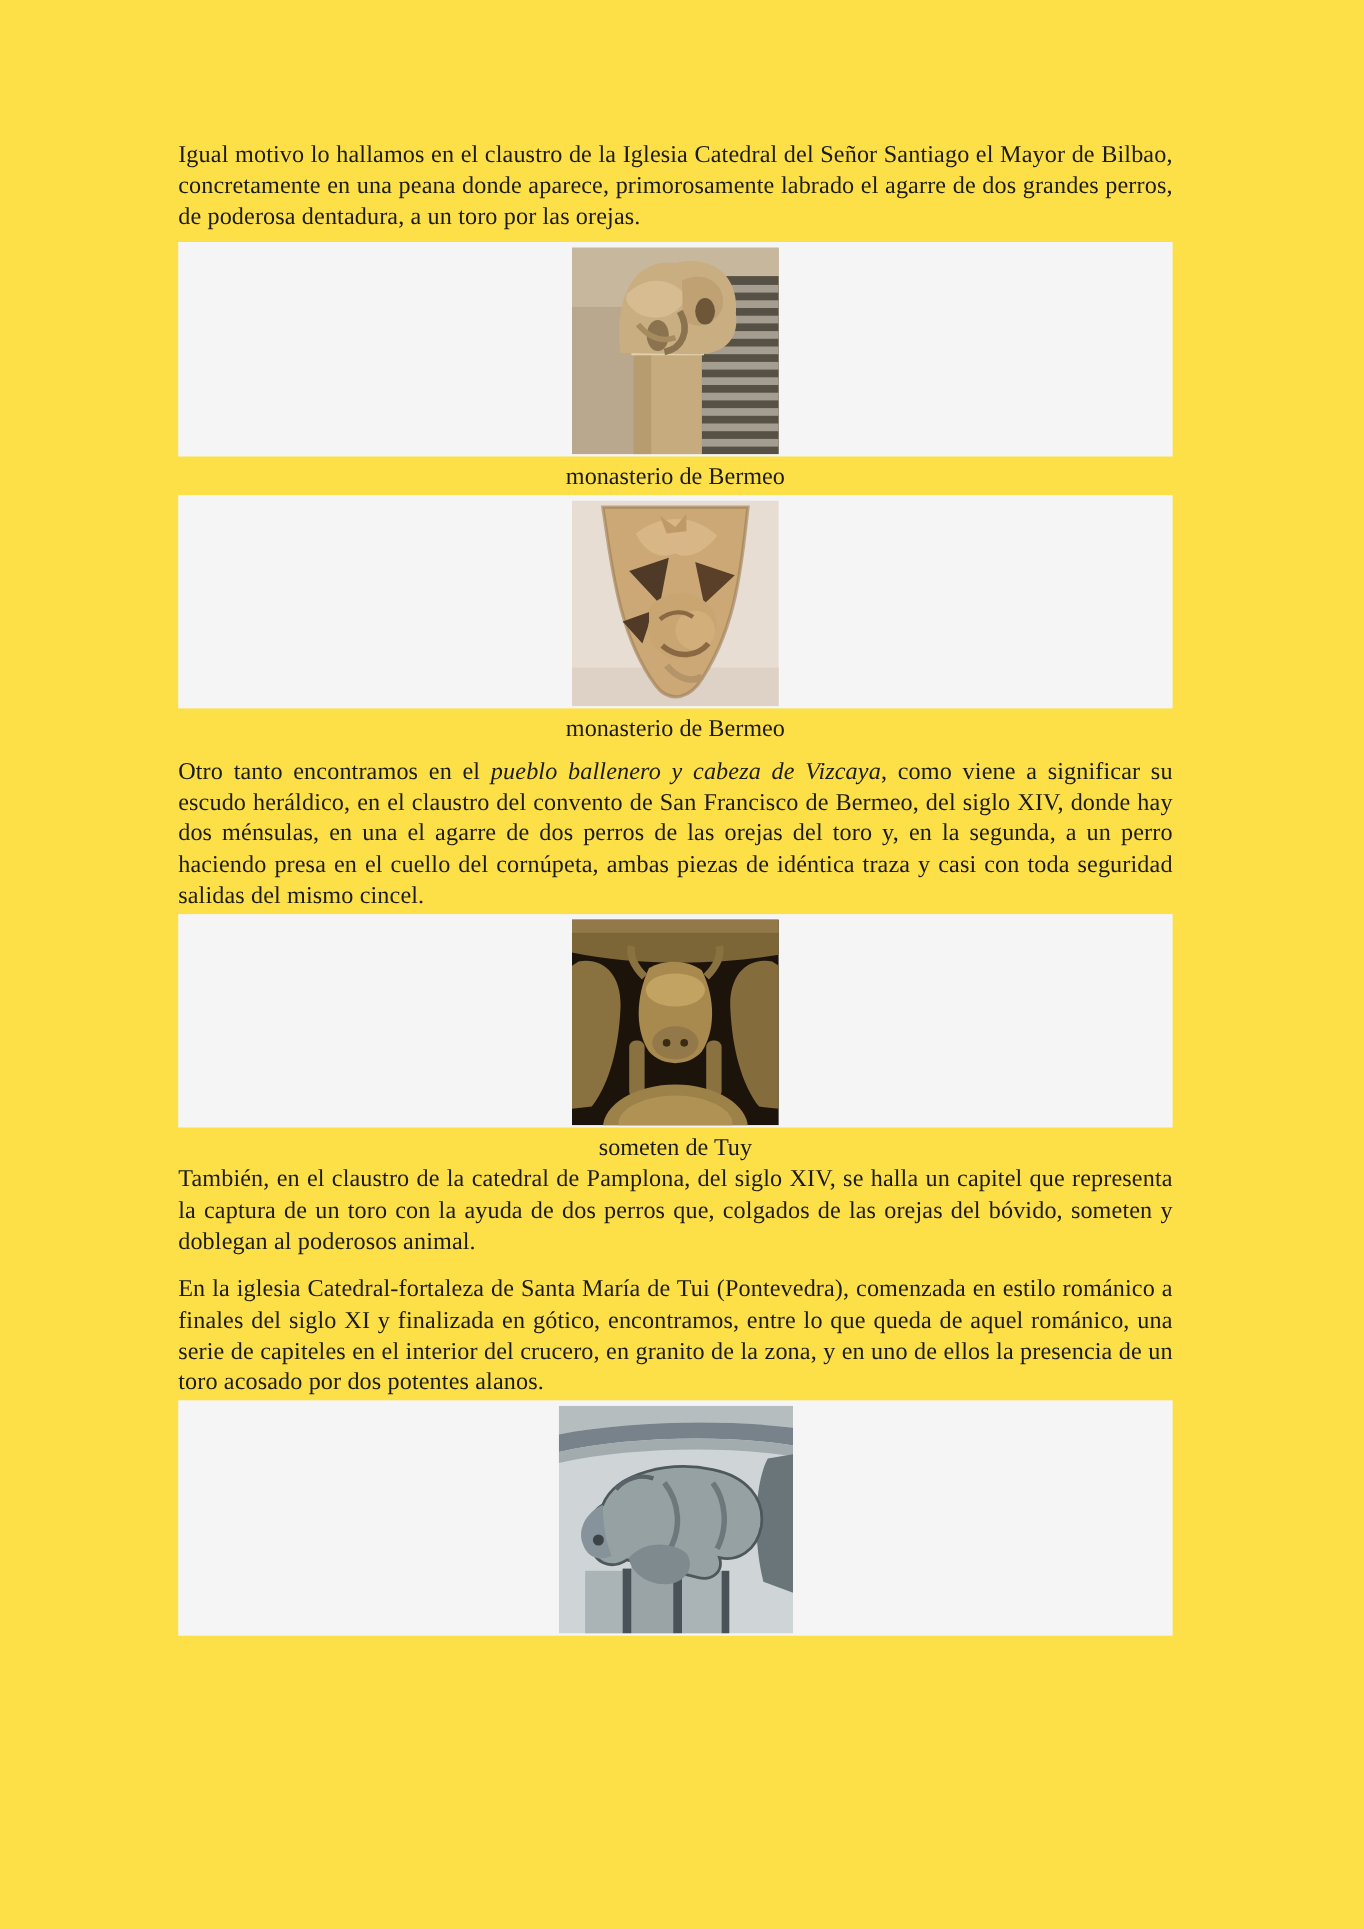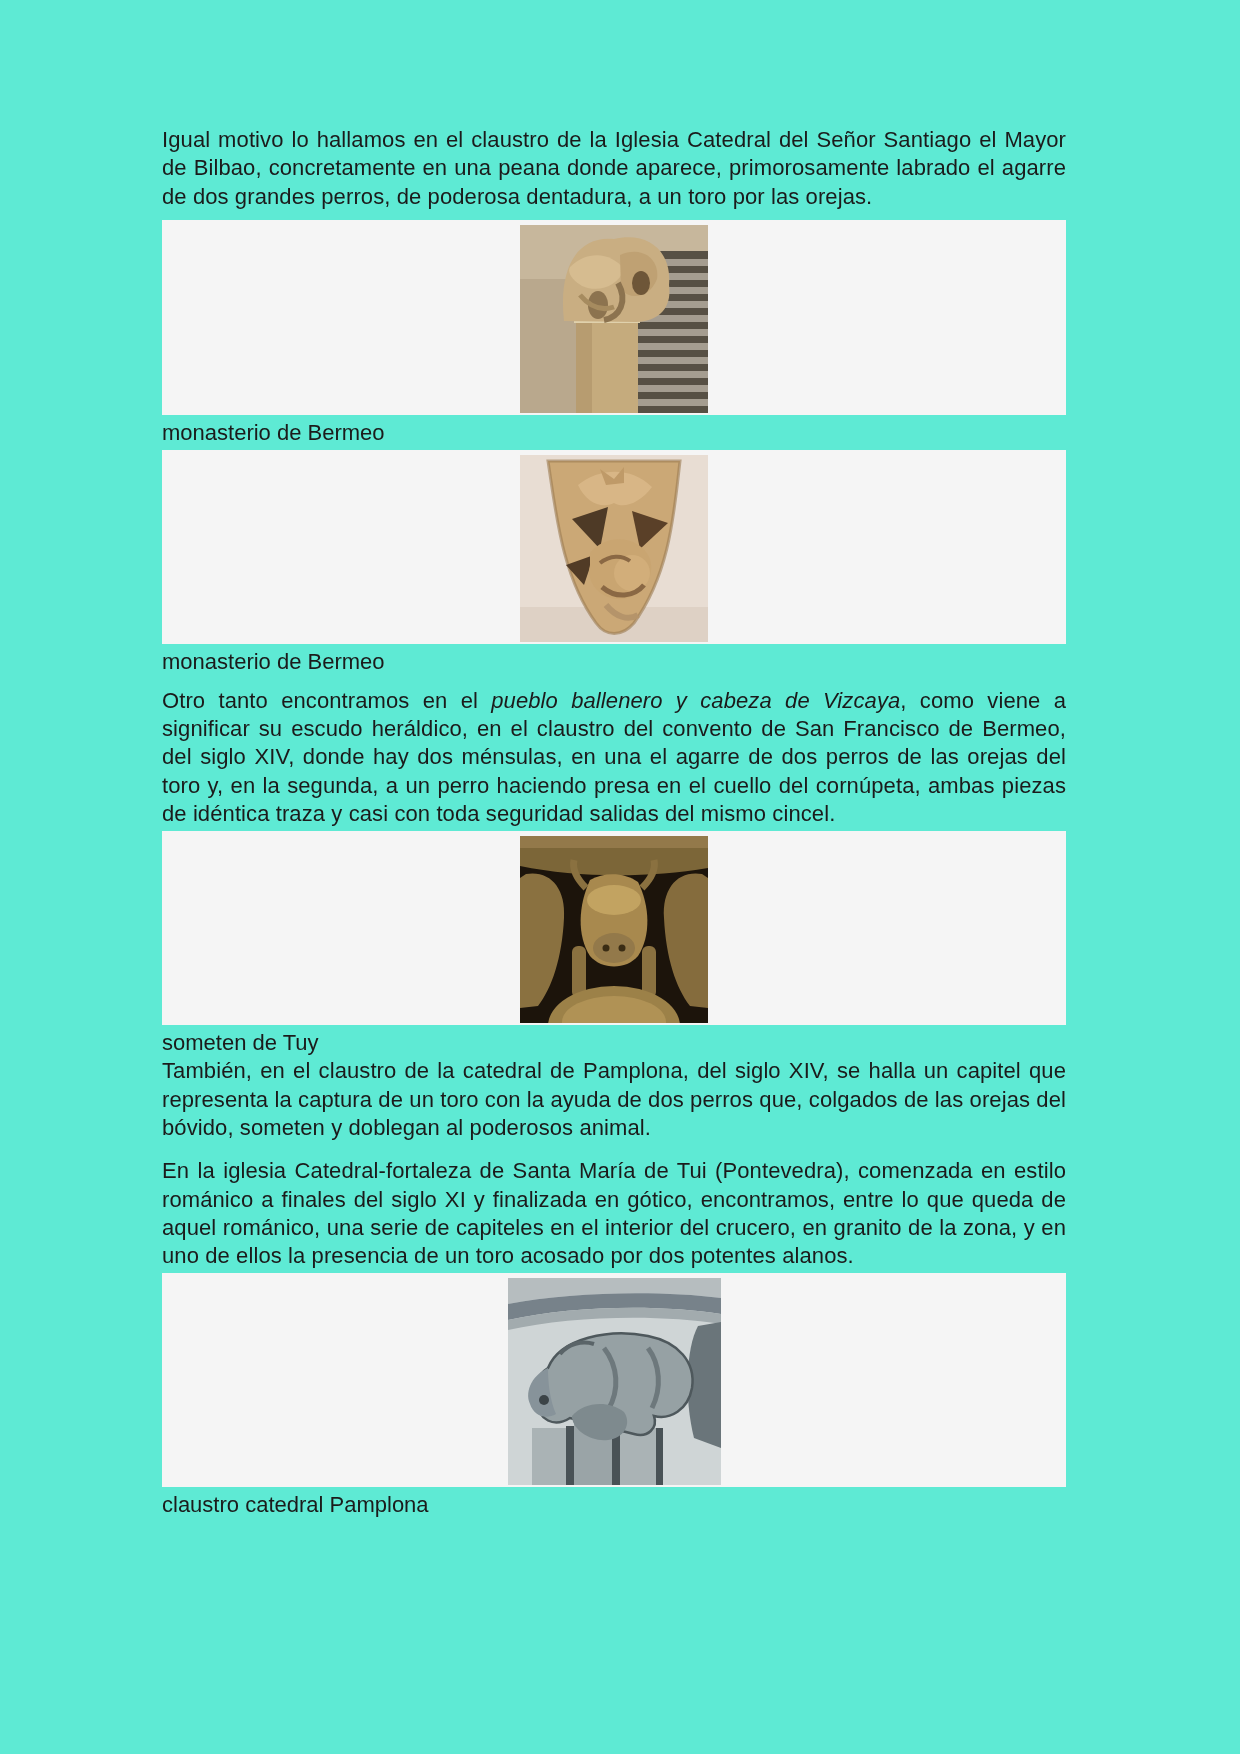--- a/index.html
+++ b/index.html
@@ -1,21 +1,21 @@
 <!DOCTYPE html>
 <html lang="es"><head>
 <meta charset="utf-8">
 <style>
   html,body{margin:0;padding:0;background:#ffffff;}
   .page{
     position:relative;
     width:1240px;
     height:1754px;
-    background:#5eead4;
-    font-family:Liberation Sans, sans-serif;
+    background:#fde047;
+    font-family:Liberation Serif, serif;
     color:#1b1b1b;
     overflow:hidden;
   }
   .content{
     width:904px;
     margin-left:162px;
     padding-top:126px;
   }
   p.para{
     margin:0;
@@ -33,21 +33,21 @@
     justify-content:center;
     align-items:center;
     padding:5px 0 2px 0;
     box-sizing:border-box;
   }
   .photo{display:block;}
   figcaption.cap{
     margin-top:4px;
     font-size:22px;
     line-height:28px;
-    text-align:left;
+    text-align:center;
     color:#1b1b1b;
   }
   #fig1{margin-top:9px;}
   #fig2{margin-top:3px;}
   #p2{margin-top:11px;}
   #fig3{margin-top:3px;}
   #p3{margin-top:15px;}
   #p4{margin-top:0;}
   #fig4{margin-top:3px;}
 </style>
@@ -160,17 +160,16 @@
           <path d="M190,48 C178,70 176,120 186,160 L213,170 L213,44 Z" fill="#6a757a"></path>
           <path d="M40,90 C52,60 102,50 140,58 C170,64 188,84 184,110 C180,132 162,142 146,138 C150,150 140,160 126,156 L62,140 C46,150 30,142 30,124 C24,110 30,96 40,90 Z" fill="#96a1a4" stroke="#4e585c" stroke-width="2.5"></path>
           <path d="M40,90 C26,96 16,112 22,126 C26,138 38,142 48,136 C42,122 40,106 40,90 Z" fill="#87939a"></path>
           <path d="M52,76 C60,66 74,62 86,66" stroke="#5a6468" stroke-width="4" fill="none"></path>
           <path d="M96,70 C110,88 112,112 100,132" stroke="#6d787c" stroke-width="5" fill="none"></path>
           <path d="M140,70 C152,86 154,110 144,130" stroke="#6d787c" stroke-width="5" fill="none"></path>
           <path d="M64,138 C76,124 100,122 116,134 C124,146 116,160 100,162 C82,164 66,152 64,140 Z" fill="#7e8a8e" stroke="#49525" stroke-width="2"></path>
           <circle cx="36" cy="122" r="5" fill="#3c4448"></circle>
         </svg>
       </div>
-      <figcaption class="cap">claustro catedral Pamplona</figcaption>
     </figure>
 
   </div>
 </div>
 
 </body></html>

